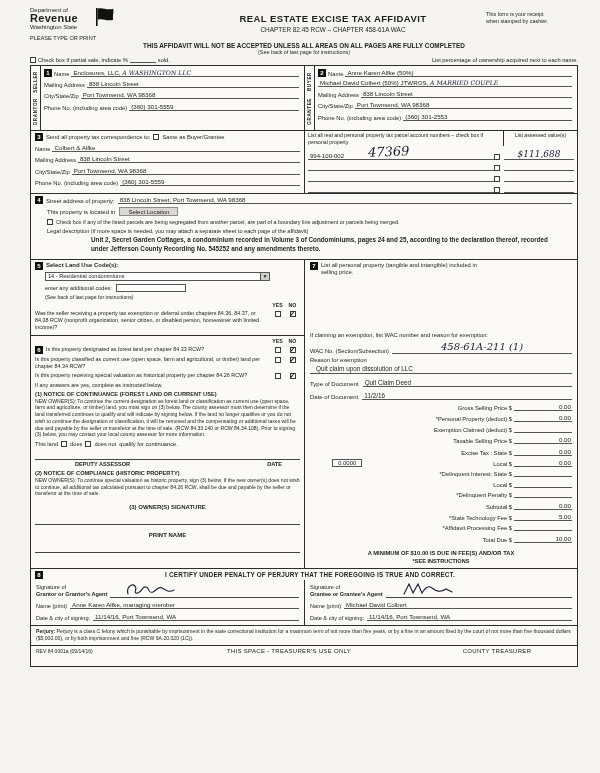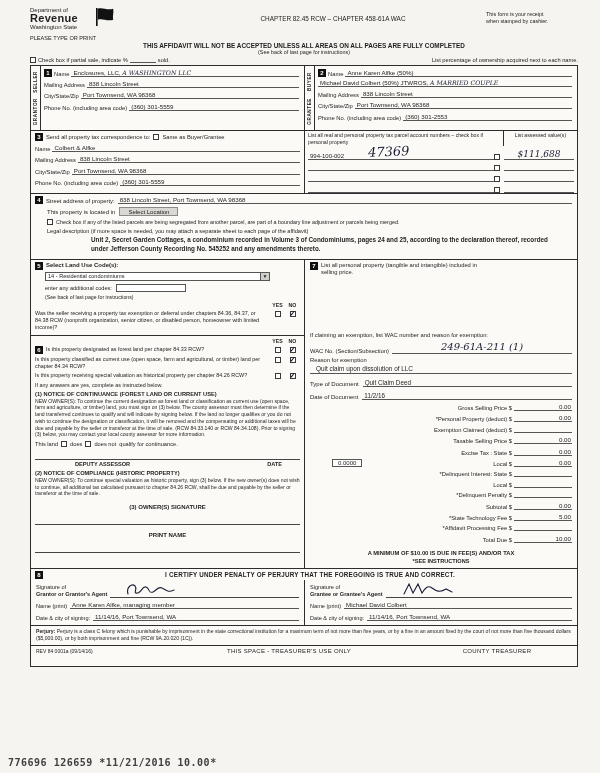--- a/index.html
+++ b/index.html
@@ -168,20 +168,21 @@
         <span class="logo-icon">
           <svg viewBox="0 0 24 22">
               <path d="M3 1 v20" stroke="#111" stroke-width="1.8"></path>
               <path d="M4 2 C9 0,14 4,21 2 C22 6,20 10,21 14 C14 16,9 12,4 14 Z" fill="#111"></path>
             </svg>
         </span>
       </div>
       <div class="please-type">PLEASE TYPE OR PRINT</div>
     </div>
     <div class="title-block">
+      <div class="form-title">REAL ESTATE EXCISE TAX AFFIDAVIT</div>
       <div class="chapter">CHAPTER 82.45 RCW – CHAPTER 458-61A WAC</div>
     </div>
     <div class="receipt">
       <div>This form is your receipt</div>
       <div>when stamped by cashier.</div>
     </div>
   </div>
   <div class="warning">THIS AFFIDAVIT WILL NOT BE ACCEPTED UNLESS ALL AREAS ON ALL PAGES ARE FULLY COMPLETED</div>
   <div class="seeback">(See back of last page for instructions)</div>
   <div class="partial-row">
@@ -442,21 +443,21 @@
 
       <div class="midR">
         <div class="s7top">
           <span class="badge">7</span>
           <span class="s7pp">List all personal property (tangible and intangible) included in selling price.</span>
         </div>
         <div class="s7gap"></div>
         <div class="s7line">If claiming an exemption, list WAC number and reason for exemption:</div>
         <div class="wacrow">
           <span>WAC No. (Section/Subsection)</span>
-          <span class="wacval hand">249-61A-211 (1)</span>
+          <span class="wacval hand">458-61A-211 (1)</span>
         </div>
         <div class="s7line">Reason for exemption</div>
         <div class="reasonval">Quit claim upon dissolution of LLC</div>
         <div class="docrow">
           <span>Type of Document</span>
           <span class="docval">Quit Claim Deed</span>
         </div>
         <div class="docrow">
           <span>Date of Document</span>
           <span class="docval">11/2/16</span>
@@ -576,14 +577,13 @@
       <span class="bold">Perjury:</span>
       <span>Perjury is a class C felony which is punishable by imprisonment in the state correctional institution for a maximum term of not more than five years, or by a fine in an amount fixed by the court of not more than five thousand dollars ($5,000.00), or by both imprisonment and fine (RCW 9A.20.020 (1C)).</span>
     </div>
     <div class="footrow">
       <span class="f-rev">REV 84 0001a (09/14/16)</span>
       <span class="f-space">THIS SPACE - TREASURER'S USE ONLY</span>
       <span class="f-county">COUNTY TREASURER</span>
     </div>
   </div>
 
-  <div class="stamp">776696 126659 *11/21/2016 10.00*</div>
 </div>
 
 </body></html>

